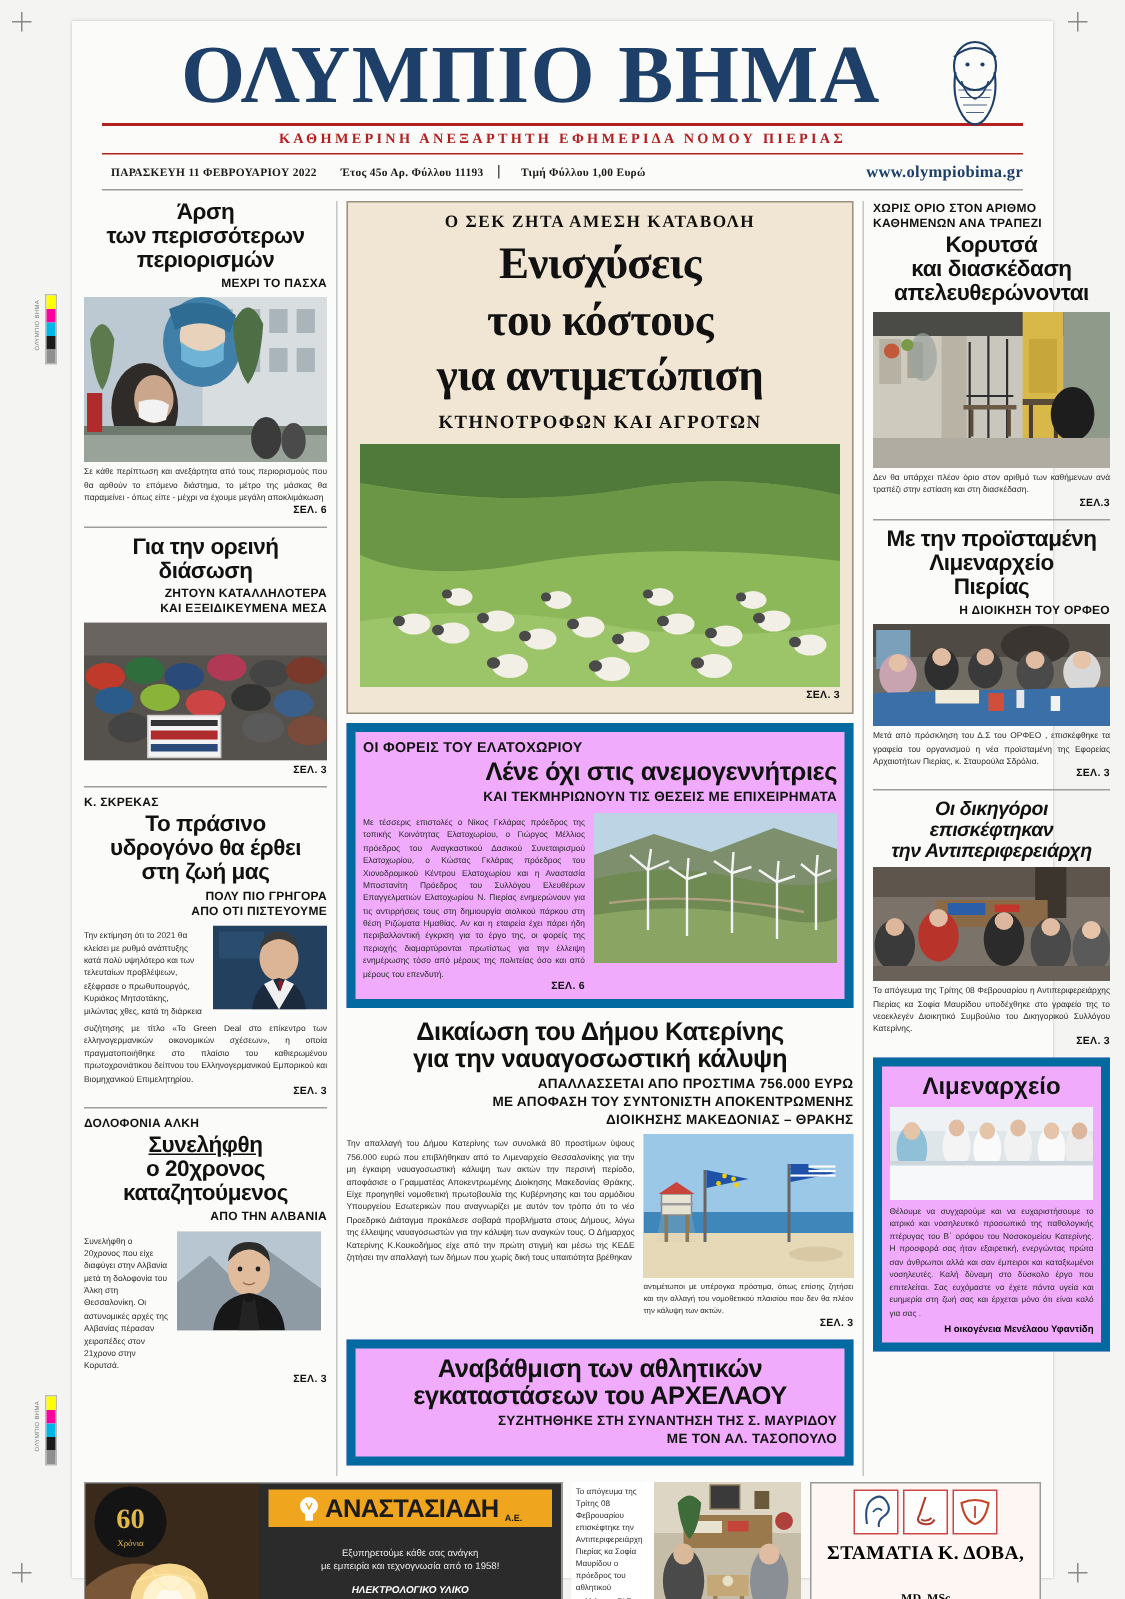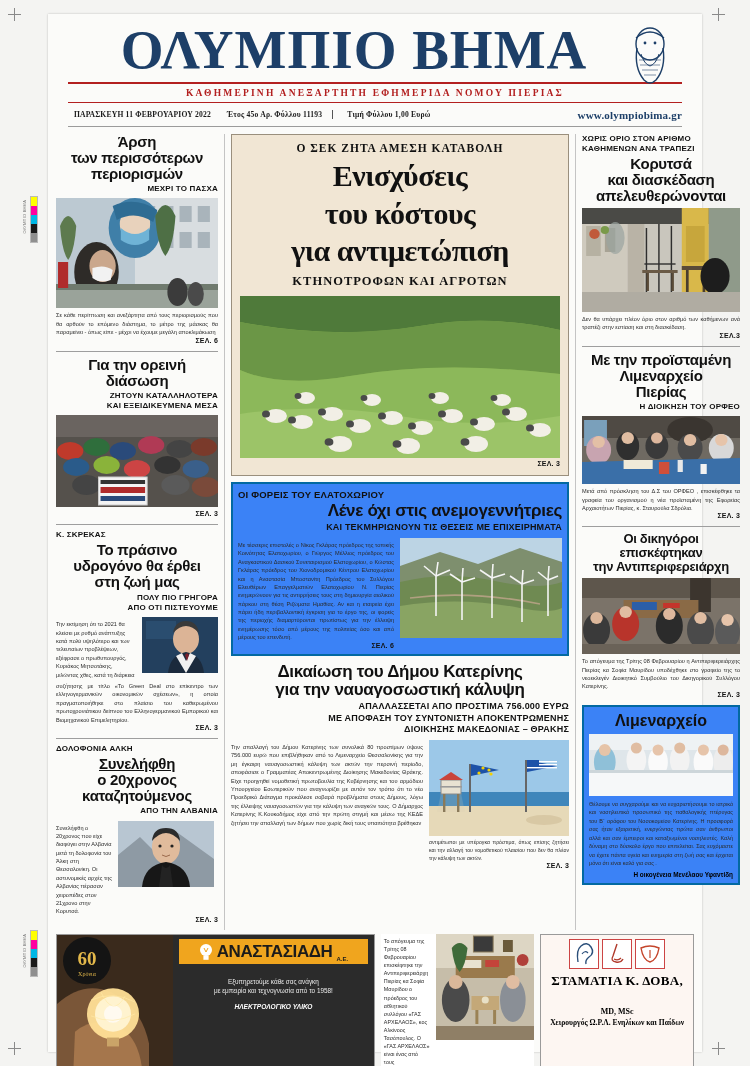--- a/index.html
+++ b/index.html
@@ -87,34 +87,34 @@
     padding: 7px 8px 0 8px;
   }
   .col-left   { width: 162px; flex: none; }
   .col-center { width: 338px; flex: none; }
   .col-right  { width: 158px; flex: none; }
 
   .vrule { width: 1px; background: #c4c4c4; flex: none; }
 
   
   .blk { margin-bottom: 7px; }
-  .blk.framed { border: 2px solid #0369a1; padding: 5px; background: #3b82f6; }
+  .blk.framed { border: 6px solid #0369a1; padding: 5px; background: #f0abfc; }
 
   .kicker {
     font-size: 8px; font-weight: 700; color: #111; letter-spacing: .2px;
     line-height: 1.25; text-align: left;
   }
   .kicker.left { text-align: left; }
   .head {
     font-weight: 700; color: #111; text-align: center;
     line-height: 1.07; letter-spacing: -.3px;
   }
   .h-lg { font-size: 17px; }
   .h-md { font-size: 15px; }
-  .h-sm { font-size: 13px; }
+  .h-sm { font-size: 13px; font-style: italic; }
   .subhead {
     font-size: 8px; font-weight: 700; color: #111; text-align: right;
     letter-spacing: .2px; line-height: 1.3; margin-top: 2px;
   }
   .body {
     font-size: 5.6px; line-height: 1.5; color: #2a2a2a; text-align: justify;
     margin-top: 3px;
   }
   .sel {
     font-size: 7px; font-weight: 700; color: #111; text-align: right;
@@ -528,20 +528,26 @@
                   </g>
                   <ellipse cx="115" cy="80" rx="18" ry="5" fill="#d8c8a4"></ellipse>
                 </svg>
               </div>
               <div class="body" style="font-size:5.2px;">αντιμέτωποι με υπέρογκα πρόστιμα, όπως επίσης ζητήσει και την αλλαγή του νομοθετικού πλαισίου που δεν θα πλέον την κάλυψη των ακτών.</div>
               <div class="sel">ΣΕΛ. 3</div>
             </div>
           </div>
         </div>
 
+        <div class="blk framed">
+          <div class="head h-lg">Αναβάθμιση  των  αθλητικών</div>
+          <div class="head h-lg">εγκαταστάσεων  του ΑΡΧΕΛΑΟΥ</div>
+          <div class="subhead" style="white-space:pre-line; font-size:9px;">ΣΥΖΗΤΗΘΗΚΕ ΣΤΗ ΣΥΝΑΝΤΗΣΗ  ΤΗΣ Σ. ΜΑΥΡΙΔΟΥ
+ΜΕ ΤΟΝ ΑΛ. ΤΑΣΟΠΟΥΛΟ</div>
+        </div>
       </div>
 
       <div class="vrule"></div>
 
       <div class="col-right">
 
         <div class="blk">
           <div class="kicker" style="white-space:pre-line">ΧΩΡΙΣ ΟΡΙΟ   ΣΤΟΝ ΑΡΙΘΜΟ
 ΚΑΘΗΜΕΝΩΝ ΑΝΑ ΤΡΑΠΕΖΙ</div>
           <div class="head h-md" style="margin-top:2px;">Κορυτσά</div>

